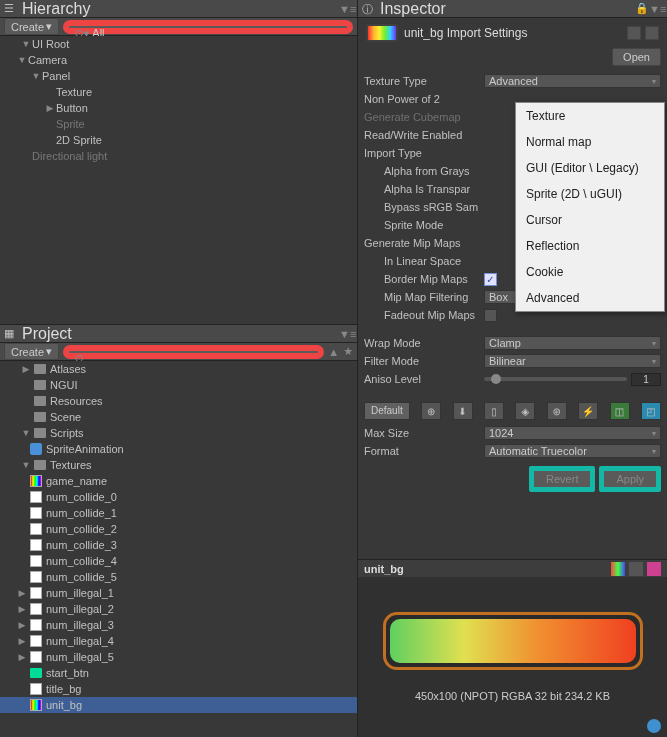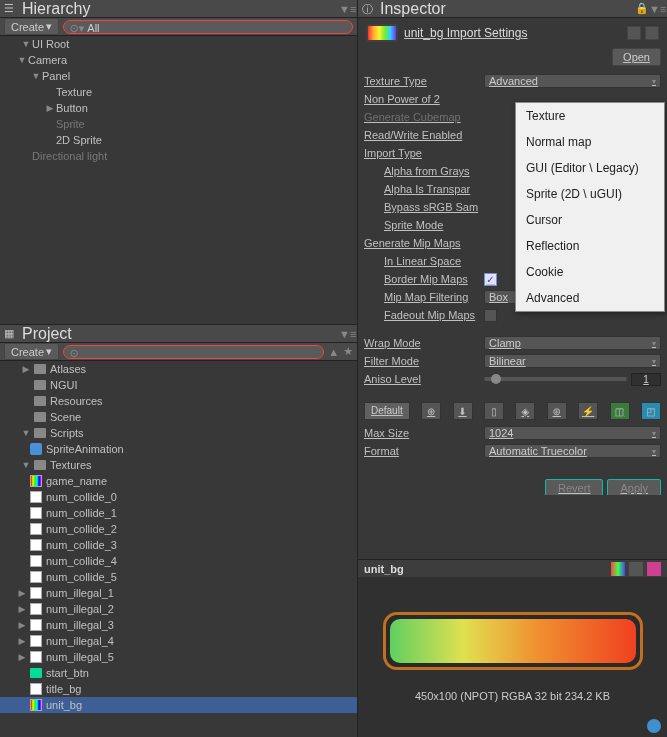--- a/index.html
+++ b/index.html
@@ -5,42 +5,42 @@
 * { margin: 0; padding: 0; box-sizing: border-box; font-family: Arial, sans-serif; font-size: 11px; }
 body { background: #383838; color: #c0c0c0; width: 667px; height: 737px; overflow: hidden; display: flex; }
 .left-col { width: 358px; display: flex; flex-direction: column; border-right: 1px solid #222; }
 .right-col { width: 309px; display: flex; flex-direction: column; }
 .panel-header { background: #494949; height: 18px; display: flex; align-items: center; padding: 0 4px; border-bottom: 1px solid #222; }
 .panel-header .icon { width: 14px; height: 14px; margin-right: 4px; }
 .panel-header .title { color: #ddd; font-size: 16px; flex: 1; }
 .panel-header .menu-icon { width: 14px; color: #888; text-align: center; }
 .toolbar { background: #494949; height: 18px; display: flex; align-items: center; padding: 2px 4px; gap: 4px; border-bottom: 1px solid #222; }
 .btn-small { background: #5a5a5a; border: 1px solid #444; border-radius: 2px; padding: 1px 6px; color: #ccc; font-size: 10px; display: flex; align-items: center; gap: 2px; }
-.search-box { background: #5a5a5a; border: 1px solid #ef4444; border-radius: 8px; padding: 1px 6px; color: #ccc; font-size: 10px; flex: 1; height: 14px; }
+.search-box { background: #5a5a5a; border: 6px solid #ef4444; border-radius: 8px; padding: 1px 6px; color: #ccc; font-size: 10px; flex: 1; height: 14px; }
 .tree { flex: 1; background: #383838; overflow: auto; }
 .tree-item { display: flex; align-items: center; height: 16px; padding-left: 20px; cursor: pointer; }
 .tree-item.selected { background: #3e5f96; color: #fff; }
 .tree-arrow { width: 12px; color: #888; font-size: 9px; text-align: center; }
 .tree-arrow.expanded::before { content: "▼"; }
 .tree-arrow.collapsed::before { content: "▶"; }
 .tree-arrow.none::before { content: ""; }
 .tree-icon { width: 16px; height: 14px; margin-right: 2px; display: flex; align-items: center; justify-content: center; }
 .tree-label { color: #c0c0c0; }
 .tree-item.dim .tree-label { color: #787878; }
 .indent-1 { padding-left: 16px; }
 .indent-2 { padding-left: 30px; }
 .indent-3 { padding-left: 44px; }
 .folder-icon { background: #888; width: 12px; height: 10px; border-radius: 1px; }
 .tex-icon { background: #fff; width: 12px; height: 12px; border: 1px solid #aaa; }
 .tex-icon.rainbow { background: linear-gradient(90deg,#f00,#ff0,#0f0,#0ff,#00f,#f0f); }
 .cs-icon { background: #4a90d9; width: 12px; height: 12px; border-radius: 2px; }
 .clip-icon { background: #0d9; width: 12px; height: 10px; border-radius: 1px; }
 .hierarchy-panel { height: 324px; display: flex; flex-direction: column; }
 .project-panel { flex: 1; display: flex; flex-direction: column; border-top: 1px solid #222; }
-.inspector-body { flex: 1; background: #383838; padding: 2px 6px; overflow: hidden; position: relative; text-decoration: underline; }
+.inspector-body { flex: 1; background: #383838; padding: 2px 6px; overflow: hidden; position: relative; }
 .asset-header { display: flex; align-items: center; gap: 6px; padding: 4px 2px; }
 .asset-thumb { width: 32px; height: 18px; background: linear-gradient(90deg,#ff3030,#ffb030,#fff030,#70f030,#30d0ff,#7030ff); border-radius: 3px; border: 2px solid #404040; }
 .asset-title { color: #ddd; font-size: 12px; flex: 1; }
 .tool-icons { display: flex; gap: 4px; }
 .tool-icon-sm { width: 14px; height: 14px; background: #555; border: 1px solid #444; }
 .open-btn-row { display: flex; justify-content: flex-end; padding: 2px 0 6px 0; }
 .open-btn { background: #5a5a5a; border: 1px solid #444; border-radius: 2px; padding: 2px 10px; color: #ccc; }
 .prop-row { display: flex; align-items: center; height: 18px; }
 .prop-label { width: 120px; color: #c0c0c0; font-size: 11px; }
 .prop-label.sub { padding-left: 20px; }
@@ -56,21 +56,21 @@
 .slider-thumb { width: 10px; height: 10px; background: #888; border-radius: 50%; position: absolute; top: -3px; left: 5%; }
 .slider-val { width: 30px; background: #303030; border: 1px solid #222; text-align: center; color: #ccc; font-size: 10px; }
 .gap { height: 10px; }
 .platform-bar { display: flex; gap: 2px; padding: 4px 0; justify-content: space-between; }
 .plat-btn { background: #4c4c4c; border: 1px solid #333; padding: 2px 6px; color: #ccc; font-size: 10px; }
 .plat-btn.selected { background: #606060; }
 .plat-icon { width: 20px; height: 18px; background: #555; border: 1px solid #333; display: flex; align-items: center; justify-content: center; font-size: 10px; }
 .plat-icon.green { background: #3a7a3a; }
 .plat-icon.cyan { background: #2a8ab0; }
 .apply-row { display: flex; justify-content: flex-end; gap: 4px; padding: 6px 0; }
-.apply-btn { background: #5a5a5a; border: 1px solid #14b8a6; border-radius: 2px; padding: 2px 12px; color: #888; margin-top: 13px; }
+.apply-btn { background: #5a5a5a; border: 5px solid #14b8a6; border-radius: 2px; padding: 2px 12px; color: #888; }
 .preview-sep { height: 64px; }
 .preview-header { background: #3d3d3d; height: 18px; display: flex; align-items: center; padding: 0 6px; justify-content: space-between; border-top: 1px solid #222; }
 .preview-title { color: #ddd; font-weight: bold; }
 .preview-icons { display: flex; gap: 4px; }
 .pv-icon { width: 14px; height: 14px; background: #555; }
 .pv-icon.r { background: linear-gradient(90deg,#f44,#4f4,#44f); }
 .pv-icon.x { background: #d04090; }
 .preview-area { background: #303030; flex: 0 0 160px; display: flex; flex-direction: column; align-items: center; justify-content: center; gap: 20px; position: relative; }
 .preview-img { width: 260px; height: 58px; background: #2a2a2a; border: 3px solid #c07020; border-radius: 14px; padding: 4px; }
 .preview-img-inner { width: 100%; height: 100%; background: linear-gradient(90deg,#60d060 0%,#e0e050 30%,#f09030 60%,#f04020 100%); border-radius: 10px; }

